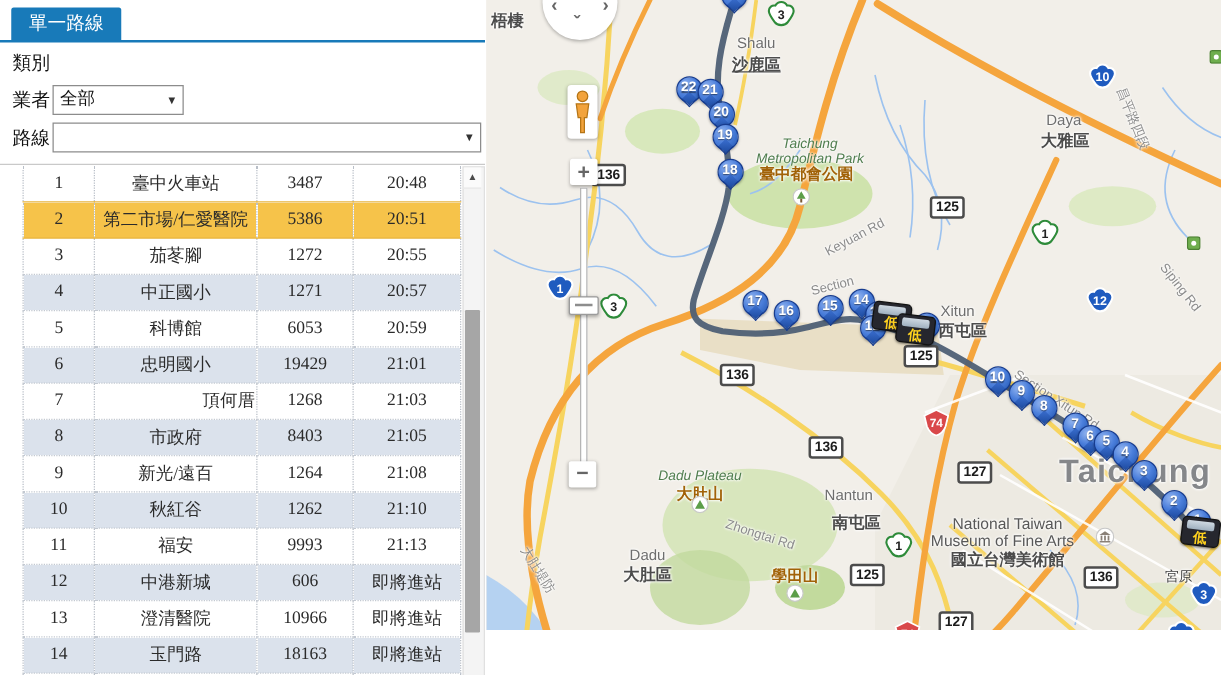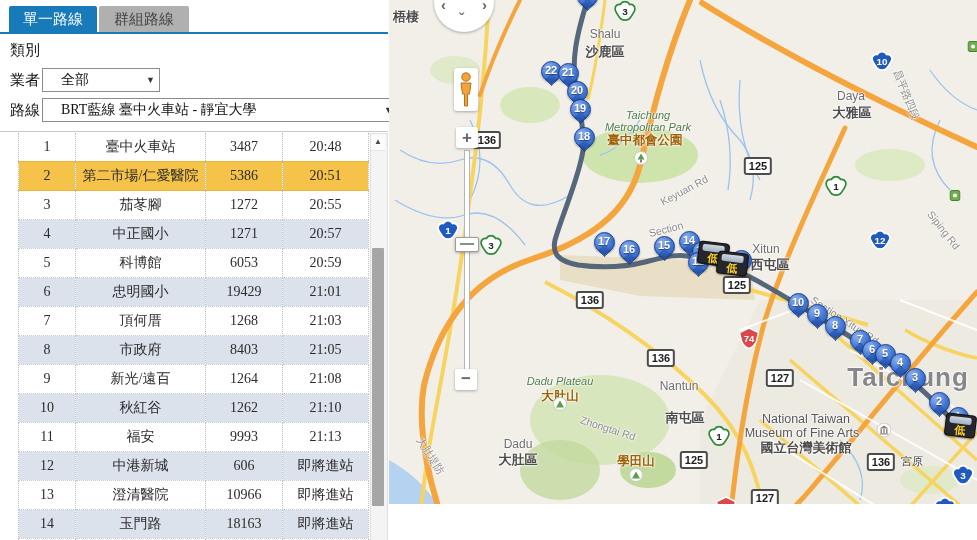--- a/index.html
+++ b/index.html
@@ -13,21 +13,21 @@
   #tab-underline{position:absolute;top:32px;left:0;width:388px;height:2px;background:#187ab9}
   .frow{position:absolute;left:10px;font-size:15px;color:#111}
   #cat-label{top:41px}
   #cat-group{position:absolute;left:80px;top:39px;display:flex}
   .radio-opt{display:flex;align-items:center;font-size:15px;color:#111}
   .radio-opt+ .radio-opt{margin-left:102px}
   .radio{width:13px;height:13px;border-radius:50%;border:1px solid #8a8a8a;background:radial-gradient(#fff,#dcdcdc);margin-right:6px;position:relative}
   .radio.sel::after{content:"";position:absolute;left:3px;top:3px;width:5px;height:5px;border-radius:50%;background:#3a3f44}
   #op-label{top:71px}
   #route-label{top:101px}
-  .selbox{position:absolute;height:22px;background:#fff;border:1px solid #8c8c8c;font-size:14px;line-height:22px;padding-left:18px;color:#111;cursor:pointer}
+  .selbox{position:absolute;height:22px;background:#fff;border:1px solid #8c8c8c;font-size:14px;line-height:22px;padding-left:5px;color:#111;cursor:pointer}
   #op-select{left:42px;top:68px;width:98px}
   #route-select{left:42px;top:98px;width:336px}
   .selarrow{position:absolute;right:4px;top:0;font-size:9px;color:#333}
   #table-top-line{position:absolute;top:131px;left:0;width:388px;height:1px;background:#c9c9c9}
   #stop-table{position:absolute;left:18px;top:133px;width:350px;border-collapse:collapse;table-layout:fixed;font-size:14px;color:#2b2b2b}
   #stop-table td{height:26px;text-align:center;border-right:1px dotted #b9bfc8;border-bottom:1px dotted #c3c9d1;overflow:hidden;white-space:nowrap}
   #stop-table td:first-child{border-left:1px dotted #b9bfc8}
   tr.alt{background:#dbe2ec}
   tr.hl{background:#f6c34a;border-top:1px solid #e8b43c;border-bottom:1px solid #e8b43c}
   
@@ -69,34 +69,32 @@
   #zoom-handle::after{content:"";position:absolute;left:4px;top:5px;width:14px;height:2px;background:#8d8d8d}
   #zoom-out{left:66px;top:369px;width:22px;height:21px;border-radius:2px;text-align:center;font:bold 17px/19px "Liberation Sans",sans-serif;color:#666;cursor:pointer}
 </style>
 </head>
 <body>
 
 <div id="app">
 
   <div id="left">
     <div class="tab" id="tab-single">單一路線</div>
-    <div class="tab" id="tab-group">群組路線</div>
     <div id="tab-underline"></div>
 
     <div class="frow" id="cat-label">類別</div>
 
     <div class="frow" id="op-label">業者</div>
     <div class="selbox" id="op-select">
       <span>全部</span>
       <span class="selarrow">▼</span>
     </div>
 
     <div class="frow" id="route-label">路線</div>
     <div class="selbox" id="route-select">
-      <span>BRT藍線 臺中火車站 - 靜宜大學</span>
       <span class="selarrow">▼</span>
     </div>
 
     <div id="table-top-line"></div>
     <table id="stop-table">
       <colgroup>
           <col style="width:57px">
           <col style="width:130px">
           <col style="width:77px">
           <col style="width:86px">
@@ -133,21 +131,21 @@
             <td>20:59</td>
           </tr>
           <tr class="alt">
             <td>6</td>
             <td style="font-size: 14px;">忠明國小</td>
             <td>19429</td>
             <td>21:01</td>
           </tr>
           <tr>
             <td>7</td>
-            <td style="font-size: 14px;">頂何厝</td>
+            <td style="font-size: 14px; text-align: right;">頂何厝</td>
             <td>1268</td>
             <td>21:03</td>
           </tr>
           <tr class="alt">
             <td>8</td>
             <td style="font-size: 14px;">市政府</td>
             <td>8403</td>
             <td>21:05</td>
           </tr>
           <tr>
@@ -250,50 +248,50 @@
           <path d="M850,350 L977,420"></path>
           <path d="M770,440 L930,540"></path>
         <path d="M900,300 L977,330"></path>
           <path d="M740,330 L820,300"></path>
       </g>
       <path d="M585,8 C577,35 571,60 576,88 C580,112 584,128 583,150 C580,175 562,215 555,240 C552,254 558,261 578,265 C600,268 625,267 645,262 C665,257 678,253 693,257 C710,262 728,267 744,274 C765,284 790,300 815,315 C845,333 875,352 900,371 C918,386 940,405 953,422" fill="none" stroke="#4e5f75" stroke-width="5" stroke-linejoin="round" stroke-linecap="round" opacity="0.95"></path>
     </svg>
     <div id="overlay">
         <div class="mlabel zh" style="left: 17px; top: 17px; z-index: 2;">梧棲</div>
         <div class="mlabel en" style="left: 216px; top: 34px; z-index: 2;">Shalu</div>
-        <div class="mlabel zh" style="left: 216px; top: 52px; z-index: 2;">沙鹿區</div>
+        <div class="mlabel zh" style="left: 216px; top: 52px; z-index: 2; text-decoration: underline;">沙鹿區</div>
         <div class="mlabel en" style="left: 462px; top: 96px; z-index: 2;">Daya</div>
         <div class="mlabel zh" style="left: 463px; top: 113px; z-index: 2;">大雅區</div>
         <div class="mlabel park-en" style="left: 259px; top: 115px; z-index: 2;">Taichung</div>
         <div class="mlabel park-en" style="left: 259px; top: 127px; z-index: 2;">Metropolitan Park</div>
         <div class="mlabel park-zh" style="left: 256px; top: 140px; z-index: 2;">臺中都會公園</div>
         <div class="mlabel road" style="transform: translate(-50%, -50%) rotate(-28deg); left: 295px; top: 190px; z-index: 2;">Keyuan Rd</div>
         <div class="mlabel road" style="transform: translate(-50%, -50%) rotate(-14deg); left: 277px; top: 229px; z-index: 2;">Section</div>
         <div class="mlabel road" style="transform: translate(-50%, -50%) rotate(68deg); left: 517px; top: 95px; z-index: 2;">昌平路四段</div>
         <div class="mlabel road" style="transform: translate(-50%, -50%) rotate(52deg); left: 555px; top: 230px; z-index: 2;">Siping Rd</div>
         <div class="mlabel en" style="left: 377px; top: 249px; z-index: 2;">Xitun</div>
         <div class="mlabel zh" style="left: 381px; top: 265px; z-index: 2;">西屯區</div>
         <div class="mlabel road" style="transform: translate(-50%, -50%) rotate(33deg); left: 456px; top: 320px; z-index: 2;">Section Xitun Rd</div>
-        <div class="mlabel en" style="left: 290px; top: 386px; z-index: 2;">Nantun</div>
+        <div class="mlabel en" style="left: 290px; top: 396px; z-index: 2;">Nantun</div>
         <div class="mlabel zh" style="left: 296px; top: 418px; z-index: 2;">南屯區</div>
         <div class="mlabel park-en" style="left: 171px; top: 381px; z-index: 2;">Dadu Plateau</div>
         <div class="mlabel park-zh" style="left: 171px; top: 396px; z-index: 2;">大肚山</div>
         <div class="mlabel park-zh" style="left: 247px; top: 461px; z-index: 2;">學田山</div>
         <div class="mlabel en" style="left: 129px; top: 444px; z-index: 2;">Dadu</div>
         <div class="mlabel zh" style="left: 129px; top: 460px; z-index: 2;">大肚區</div>
         <div class="mlabel road" style="transform: translate(-50%, -50%) rotate(18deg); left: 219px; top: 428px; z-index: 2;">Zhongtai Rd</div>
         <div class="mlabel road" style="transform: translate(-50%, -50%) rotate(58deg); left: 41px; top: 456px; z-index: 2;">大肚堤防</div>
         <div class="mlabel road" style="transform: translate(-50%, -50%) rotate(12deg); left: 111px; top: 530px; z-index: 2;">烏溪</div>
         <div class="mlabel en" style="left: 483px; top: 510px; z-index: 2;">South</div>
         <div class="mlabel zh" style="left: 483px; top: 527px; z-index: 2;">南區</div>
         <div class="mlabel city" style="left: 519px; top: 377px; z-index: 2;">Taichung</div>
         <div class="mlabel en2" style="left: 417px; top: 419px; z-index: 2;">National Taiwan</div>
         <div class="mlabel en2" style="left: 413px; top: 433px; z-index: 2;">Museum of Fine Arts</div>
         <div class="mlabel zh" style="left: 417px; top: 448px; z-index: 2;">國立台灣美術館</div>
-        <div class="mlabel zh-sm" style="left: 523px; top: 422px; z-index: 2; margin-top: 39px;">宮原</div>
+        <div class="mlabel zh-sm" style="left: 554px; top: 422px; z-index: 2; margin-top: 39px;">宮原</div>
         <div class="poi" style="left: 252px; top: 160px; z-index: 3;"><svg width="14" height="14">
             <circle cx="7" cy="7" r="6.5" fill="#fff" stroke="#c9c9c9"></circle>
             <path d="M7,2.5 L10.5,8.5 H3.5 Z" fill="#5c9e49"></path>
             <rect x="6.2" y="8.5" width="1.6" height="3" fill="#7a5b34"></rect>
           </svg></div>
         <div class="poi" style="left: 171px; top: 406px; z-index: 3;"><svg width="14" height="14">
             <circle cx="7" cy="7" r="6.5" fill="#fff" stroke="#c9c9c9"></circle>
             <path d="M7,3.5 L11,10.5 H3 Z" fill="#5c9e49"></path>
           </svg></div>
         <div class="poi" style="left: 247px; top: 477px; z-index: 3;"><svg width="14" height="14">

